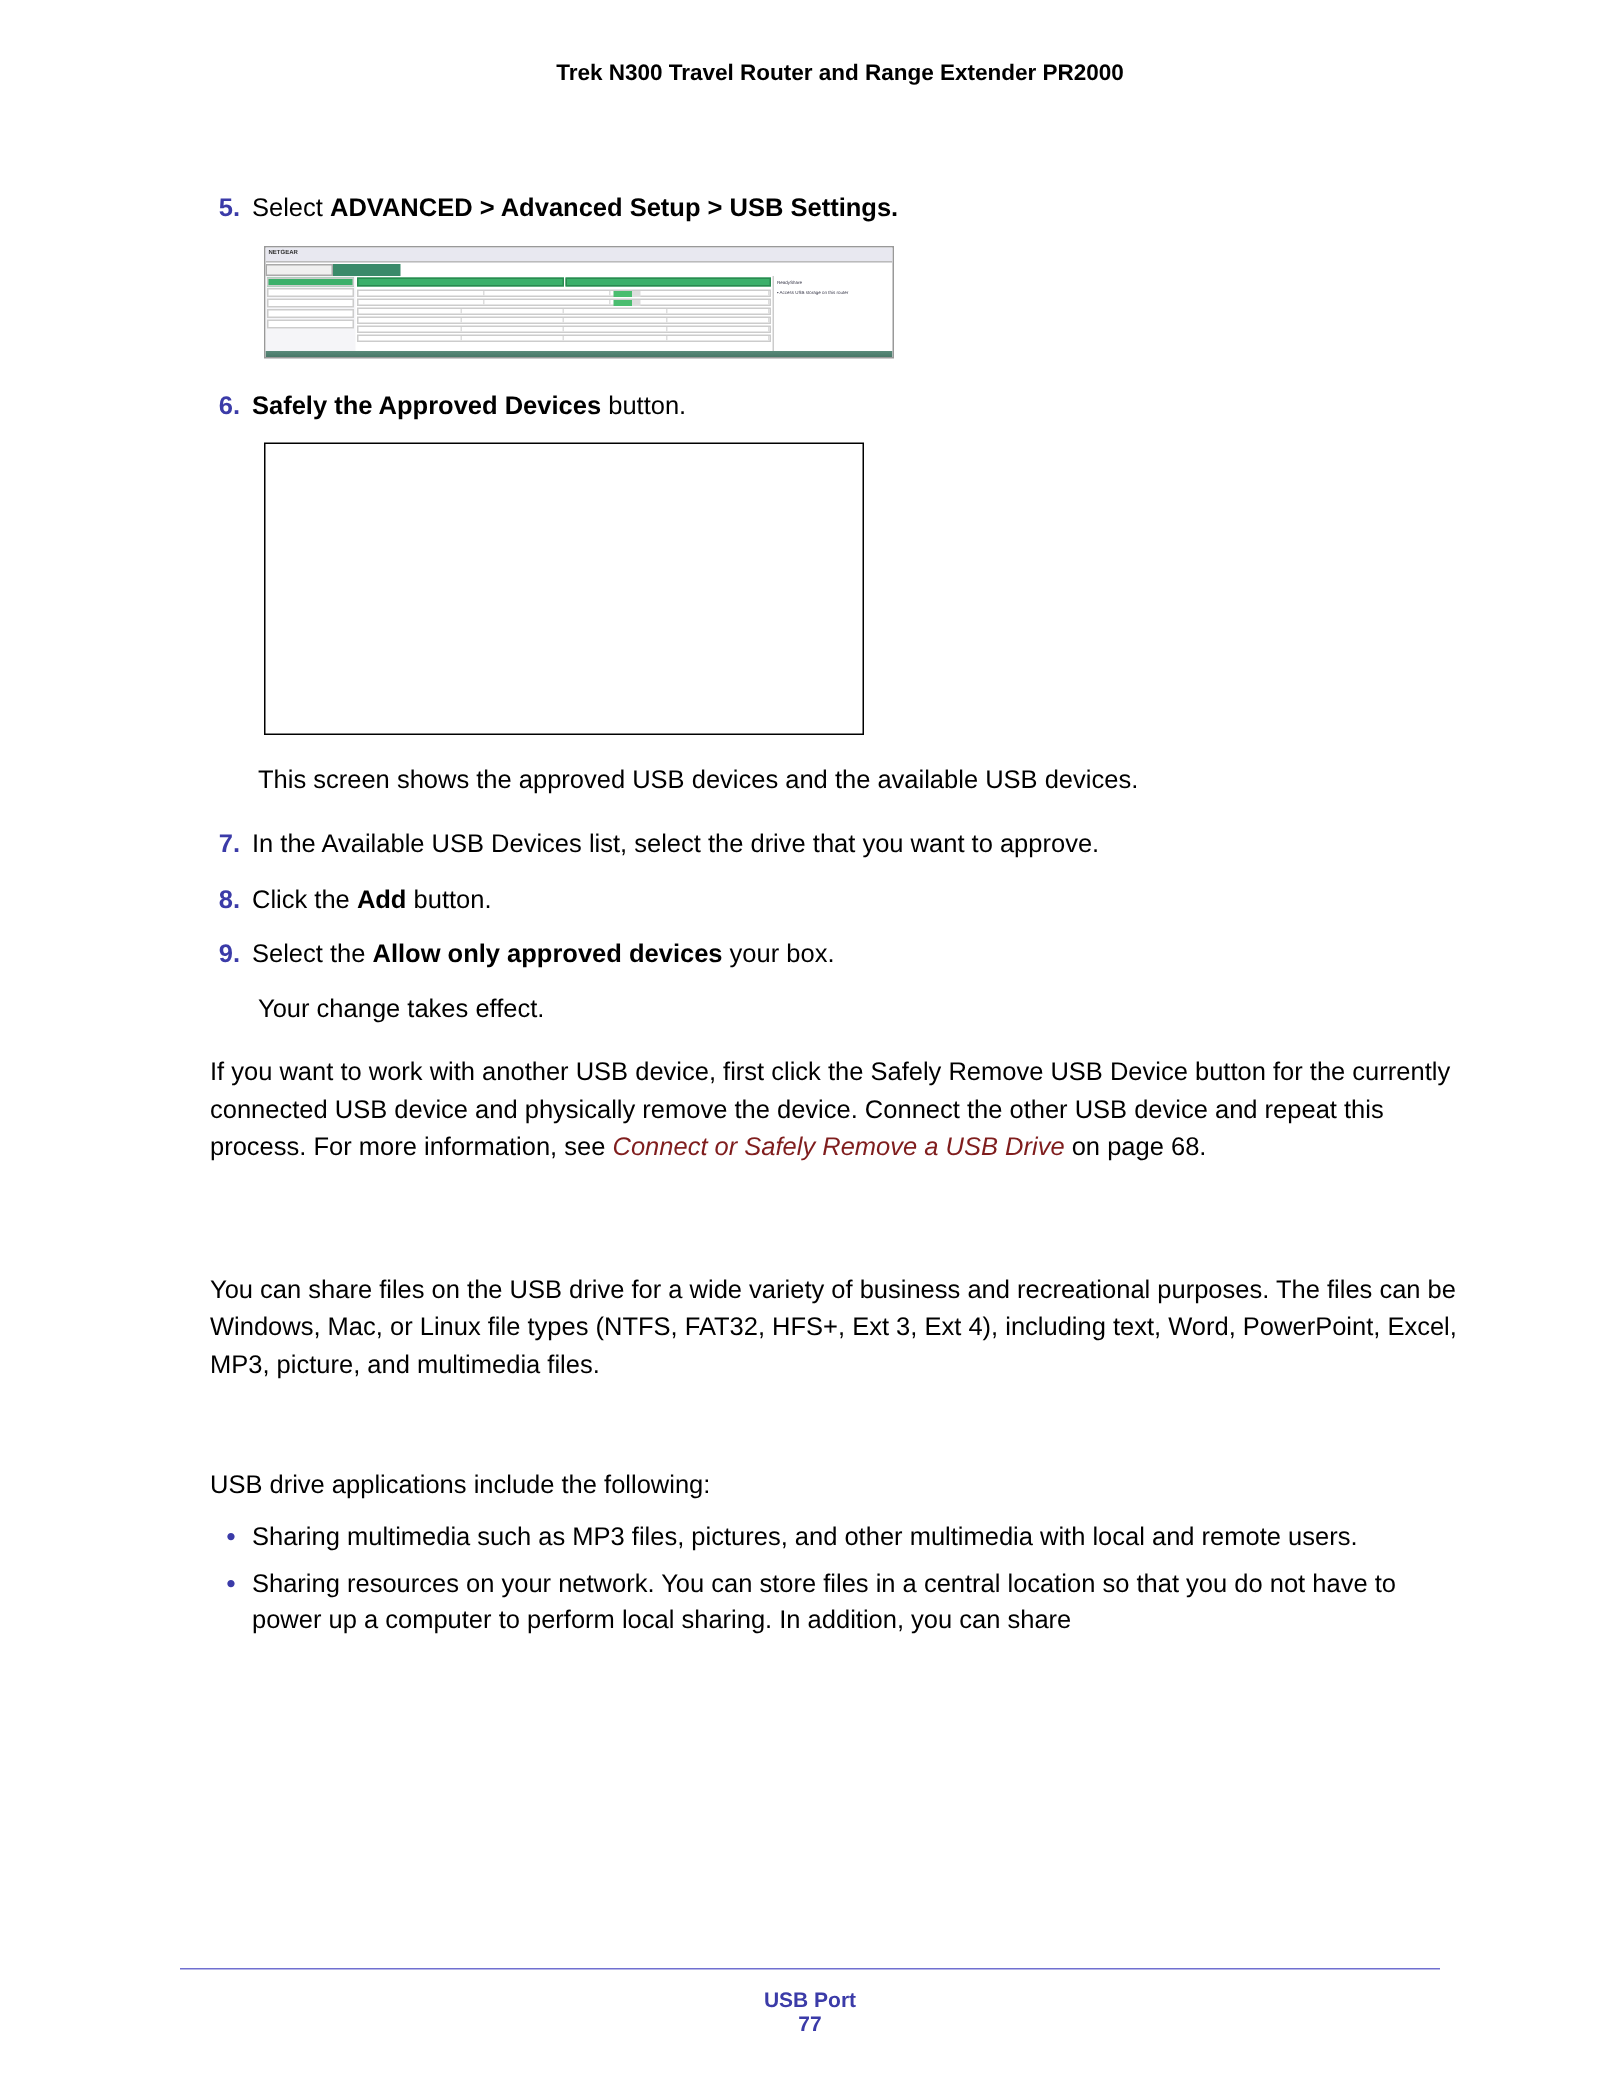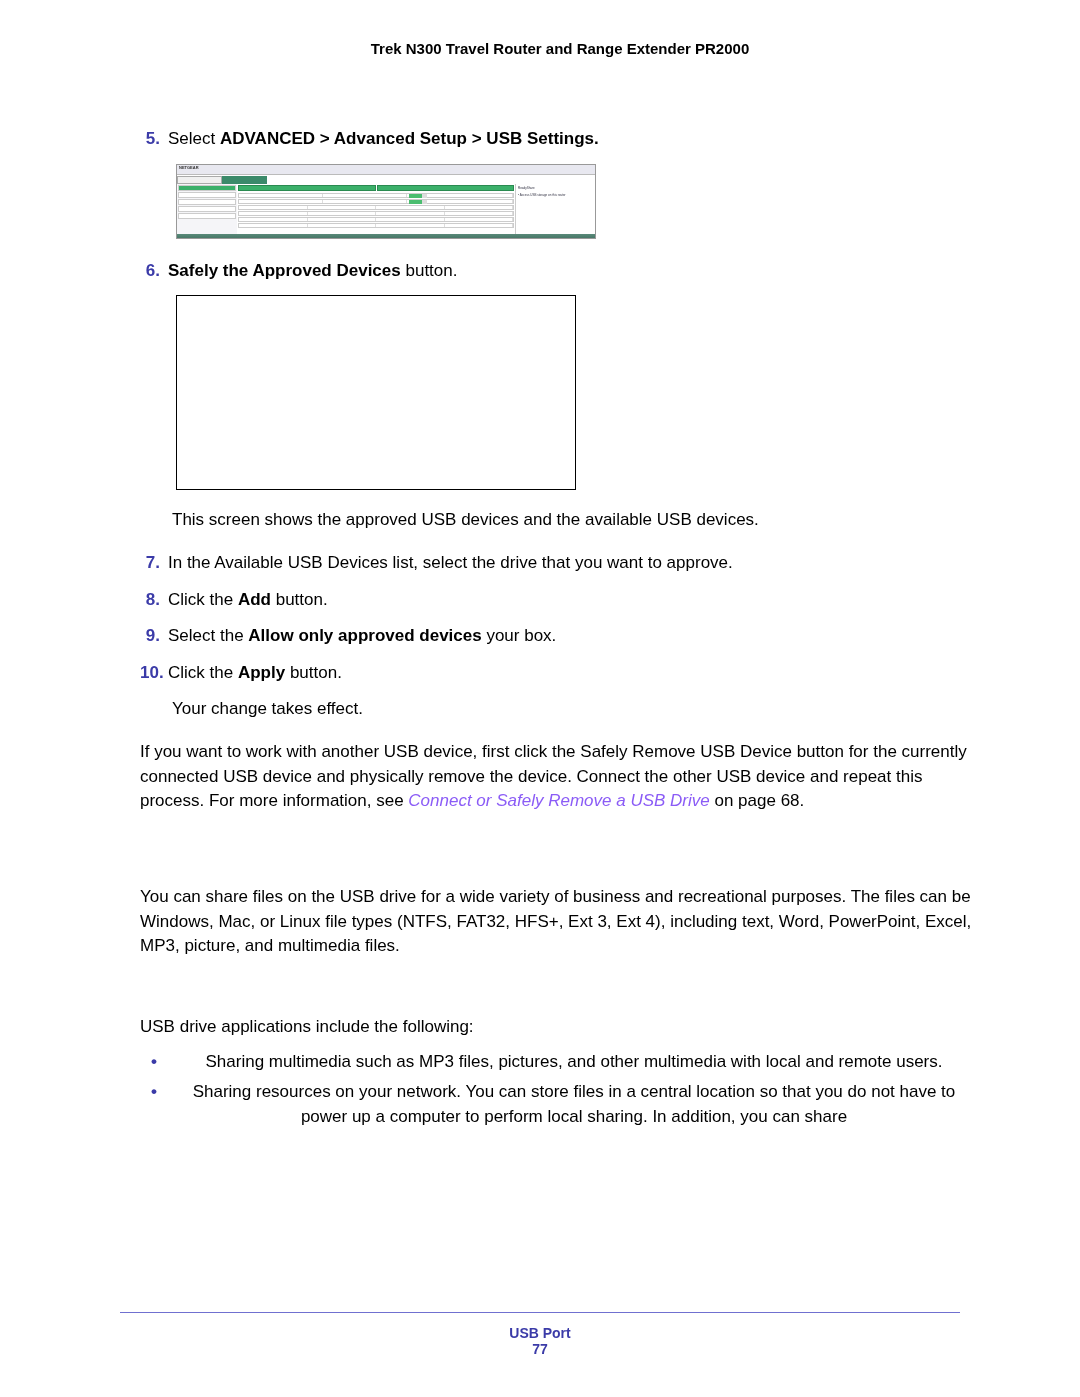--- a/index.html
+++ b/index.html
@@ -165,21 +165,21 @@
       font-size: 17px;
       line-height: 1.45;
       margin-bottom: 18px;
     }
     .body-para {
       font-size: 17px;
       line-height: 1.45;
       margin-bottom: 18px;
     }
     .link {
-      color: #8b5cf6;
+      color: #7f1d1d;
       font-style: italic;
     }
     .section-heading {
       font-size: 23px;
       color: #3b3ba8;
       font-weight: normal;
       margin-top: 30px;
       margin-bottom: 14px;
       visibility: hidden;
     }
@@ -201,21 +201,20 @@
       margin-bottom: 6px;
     }
     .bullet-dot {
       min-width: 28px;
       text-align: center;
       color: #3b3ba8;
       font-weight: bold;
     }
     .bullet-text {
       flex: 1;
-      text-align: center;
     }
     .footer {
       position: absolute;
       bottom: 40px;
       left: 0;
       right: 0;
       text-align: center;
     }
     .footer-line {
       margin: 0 120px 8px 120px;
@@ -332,26 +331,20 @@
     </div>
   </div>
 
   <div class="step">
     <div class="step-num">9.</div>
     <div class="step-text">
       <span>Select the </span><span class="bold">Allow only approved devices</span><span> your box.</span>
     </div>
   </div>
 
-  <div class="step">
-    <div class="step-num-10">10.</div>
-    <div class="step-text">
-      <span>Click the </span><span class="bold">Apply</span><span> button.</span>
-    </div>
-  </div>
 
   <div class="after-screenshot">Your change takes effect.</div>
 
   <div class="body-para">
     <span>If you want to work with another USB device, first click the </span><span class="bold">Safely Remove USB Device</span><span> button for the currently connected USB device and physically remove the device. Connect the other USB device and repeat this process. For more information, see </span><span class="link">Connect or Safely Remove a USB Drive</span><span> on page 68.</span>
   </div>
 
   <div class="section-heading">USB File-Sharing Applications</div>
 
   <div class="body-para">You can share files on the USB drive for a wide variety of business and recreational purposes. The files can be Windows, Mac, or Linux file types (NTFS, FAT32, HFS+, Ext 3, Ext 4), including text, Word, PowerPoint, Excel, MP3, picture, and multimedia files.</div>

